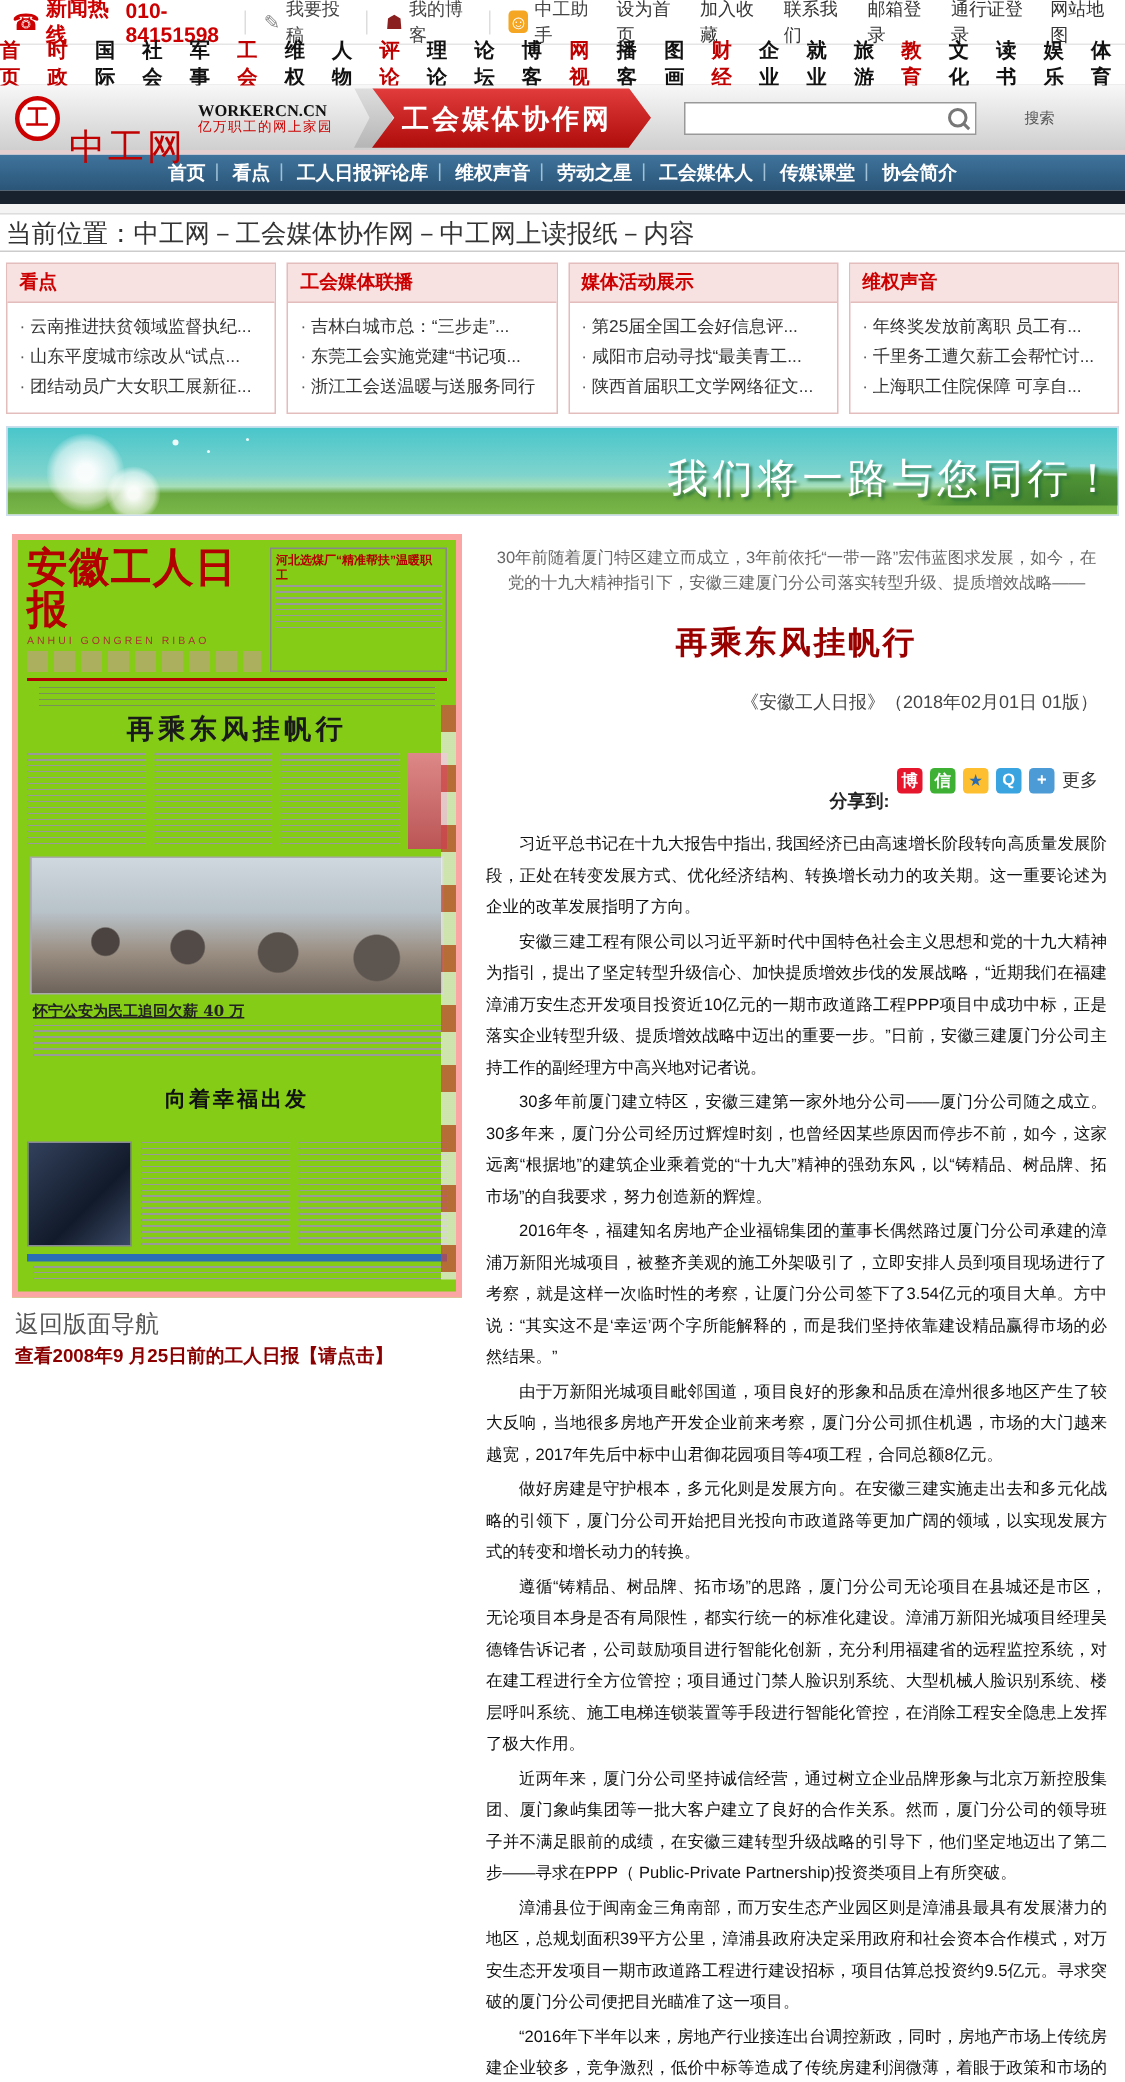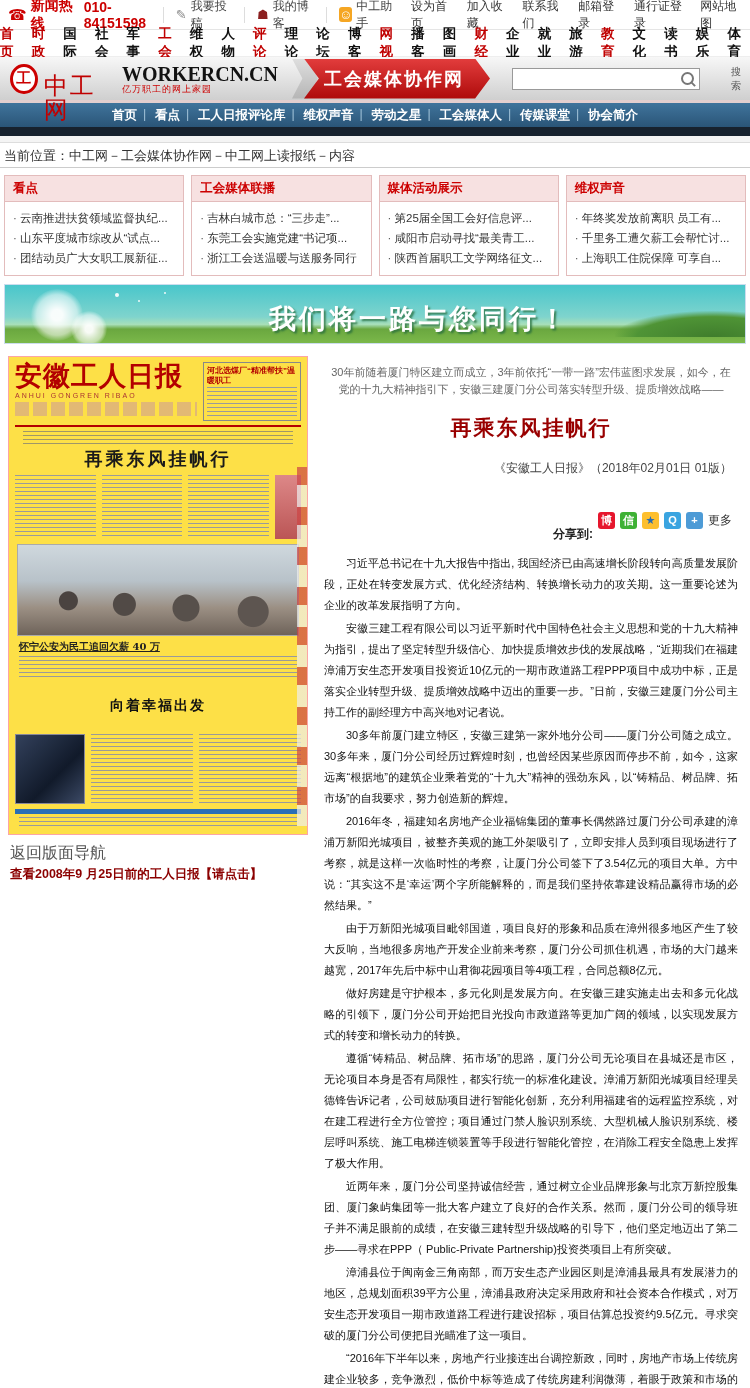--- a/index.html
+++ b/index.html
@@ -23,74 +23,74 @@
   .mainnav { height:27px; display:flex; align-items:center; justify-content:center; font-size:13.5px; font-weight:bold; gap:9px; border-bottom:1px solid #eee; }
   .mainnav span { color:#111; cursor:pointer; }
   .mainnav span.red { color:#c00000; }
 
   
   .header { height:46px; background:linear-gradient(#f7f7f7,#cfcfcf); border-bottom:3px solid #e3cfcf; display:flex; align-items:center; position:relative; }
   .logo { display:flex; align-items:center; padding-left:10px; gap:6px; }
   .emblem { width:30px; height:30px; border:3px solid #c00; border-radius:50%; color:#c00; display:flex; align-items:center; justify-content:center; font-weight:bold; font-size:15px; background:#fff; }
   .sitename { color:#c00000; font-family:"DejaVu Serif",serif; font-weight:normal; font-size:24px; letter-spacing:2px; line-height:1;margin-top:38px; }
   .sitemeta { display:flex; flex-direction:column; line-height:1.1; margin-left:2px; }
-  .sitedomain { font-family:"Liberation Serif",serif; font-weight:bold; font-size:20px; color:#111; }
+  .sitedomain { font-family:"Liberation Serif",serif; font-weight:bold; font-size:11px; color:#111; }
   .tagline { color:#c00; font-size:9px; letter-spacing:1px; }
   .ribbon-wrap{ position:relative; height:30px; flex:0 0 auto; margin-left:14px; display:flex; align-items:center; }
   .chev { width:26px; height:40px; background:linear-gradient(#dedede,#b5b5b5); clip-path:polygon(0 0,60% 0,100% 50%,60% 100%,0 100%,40% 50%); }
   .ribbon { background:linear-gradient(#e23c3c,#ae0b0b); color:#fff; font-weight:bold; font-size:18px; letter-spacing:2px; height:40px; display:flex; align-items:center; padding:0 26px 0 20px; clip-path:polygon(0 0,92% 0,100% 50%,92% 100%,0 100%,8% 50%); margin-left:-14px; }
   .searchbox { margin-left:22px; display:flex; align-items:center; }
   .searchbox input { width:195px; height:22px; border:1px solid #999; background:#fff; padding:0 24px 0 6px; font-size:12px; outline:none; }
   .mag { margin-left:-20px; width:16px; height:16px; position:relative; cursor:pointer; }
   .mag::before{ content:""; position:absolute; width:9px; height:9px; border:2px solid #777; border-radius:50%; left:1px; top:1px; }
   .mag::after{ content:""; position:absolute; width:6px; height:2px; background:#777; transform:rotate(45deg); left:10px; top:12px; }
   .searchlbl { color:#555; font-size:10px; margin-left:36px; cursor:pointer; }
 
   
   .bluenav { height:24px; background:linear-gradient(#40749c,#2a5578); display:flex; align-items:center; justify-content:center; }
   .bluenav ul { list-style:none; display:flex; }
   .bluenav li { color:#fff; font-size:12.5px; font-weight:bold; padding:0 9px; cursor:pointer; position:relative; }
   .bluenav li + li::before { content:"|"; color:#9fc0d6; position:absolute; left:-3px; font-weight:normal; }
   .darkstrip { height:9px; background:#17222e; }
   .gapstrip { height:7px; background:#f4f4f4; border-bottom:1px solid #ddd; }
 
   
-  .crumb { height:25px; line-height:25px; font-size:13px; color:#333; padding-left:4px; border-bottom:1px solid #ccc; }
+  .crumb { height:25px; line-height:25px; font-size:17px; color:#333; padding-left:4px; border-bottom:1px solid #ccc; }
 
   
   .boxes { display:flex; gap:7px; padding:7px 4px 6px 4px; }
   .box { flex:1; border:1px solid #e3bcbc; background:#fff; }
   .box h3 { background:#f7e1e1; border-bottom:1px solid #e3bcbc; color:#cc0000; font-size:12.5px; padding:4px 8px; font-weight:bold; }
   .box ul { list-style:none; padding:6px 6px 7px 8px; }
   .box li { font-size:11.5px; color:#333; line-height:20px; white-space:nowrap; overflow:hidden; cursor:pointer; }
   .box li::before { content:"· "; color:#555; }
 
   
   .banner { margin:2px 4px 6px 4px; height:60px; position:relative; overflow:hidden; background:linear-gradient(#49c6cb 0%,#7fd4cd 55%,#a7dfb9 68%,#6aa73f 76%,#7bb84a 100%); border:1px solid #cde; }
   .dand1,.dand2 { position:absolute; border-radius:50%; background:radial-gradient(circle,rgba(255,255,255,.95) 15%,rgba(255,255,255,.55) 55%,rgba(255,255,255,0) 72%); }
   .dand1 { width:52px; height:52px; left:26px; top:4px; }
   .dand2 { width:36px; height:36px; left:66px; top:26px; }
   .seeds { position:absolute; left:110px; top:8px; width:4px; height:4px; border-radius:50%; background:#fff;
           box-shadow:22px 6px 0 -1px #fff, 48px -2px 0 -1px #fff, 70px 12px 0 -2px #fff, 95px 4px 0 -2px #fff, 120px 14px 0 -2px #fff; opacity:.9; }
   .trees { position:absolute; right:-10px; bottom:6px; width:140px; height:26px; background:radial-gradient(ellipse at 70% 100%, #3f7d2c 0%, #4f9436 55%, rgba(79,148,54,0) 72%); }
-  .slogan { position:absolute; left:0; right:0; top:16px; text-align:center; padding-left:88px; color:#fff; font-size:27px; font-weight:bold; letter-spacing:3px; text-shadow:2px 2px 2px rgba(40,110,60,.8); }
+  .slogan { position:absolute; left:0; right:0; top:16px; text-align:right; padding-left:88px; color:#fff; font-size:27px; font-weight:normal; letter-spacing:3px; text-shadow:2px 2px 2px rgba(40,110,60,.8); }
 
   
   .content { display:flex; padding:6px 6px 0 8px; }
   .leftcol { width:300px; flex:0 0 auto; }
   .rightcol { flex:1; padding:4px 6px 0 16px; min-width:0; }
 
   
-  .paper { border:1px solid #fca5a5; background:#fde047; padding:5px 6px; position:relative; }
+  .paper { border:4px solid #fca5a5; background:#84cc16; padding:5px 6px; position:relative; }
   .p-head { display:flex; gap:6px; }
   .masthead { flex:1; }
   .mast-title { color:#b30000; font-family:"DejaVu Serif",serif; font-weight:bold; font-size:27px; letter-spacing:1px; line-height:1.05; }
   .mast-sub { color:#a33; font-size:7px; letter-spacing:2px; margin-top:2px; }
   .mast-info { margin-top:3px; height:14px; background:repeating-linear-gradient(90deg,#c99 0 14px,transparent 14px 18px); opacity:.55; }
-  .p-topbox { width:98px; border:1px solid #888; padding:3px; flex:0 0 auto; }
+  .p-topbox { width:118px; border:1px solid #888; padding:3px; flex:0 0 auto; }
   .p-topbox .h { color:#b30000; font-weight:bold; font-size:8px; line-height:1.2; margin-bottom:2px; }
   .tx { background:repeating-linear-gradient(180deg,#9a9a9a 0 1px,transparent 1px 4px); }
   .p-rule { height:2px; background:#b30000; margin:4px 0; }
   .p-lead { height:14px; margin:2px 8px; background:repeating-linear-gradient(180deg,#777 0 1px,transparent 1px 4px); opacity:.7; }
   .p-h1 { text-align:center; font-weight:bold; font-size:18px; color:#1a1a1a; font-family:"DejaVu Serif",serif; letter-spacing:3px; margin:2px 0 4px; }
   .p-cols { display:flex; gap:6px; height:64px; margin-bottom:5px; }
   .p-cols .tx { flex:1; }
   .p-minipic { width:26px; background:linear-gradient(#d88,#b55); flex:0 0 auto; }
   .p-photo { height:92px; margin:0 2px 4px 2px; background:
       radial-gradient(circle at 18% 62%, #4a4340 9px, transparent 10px),

